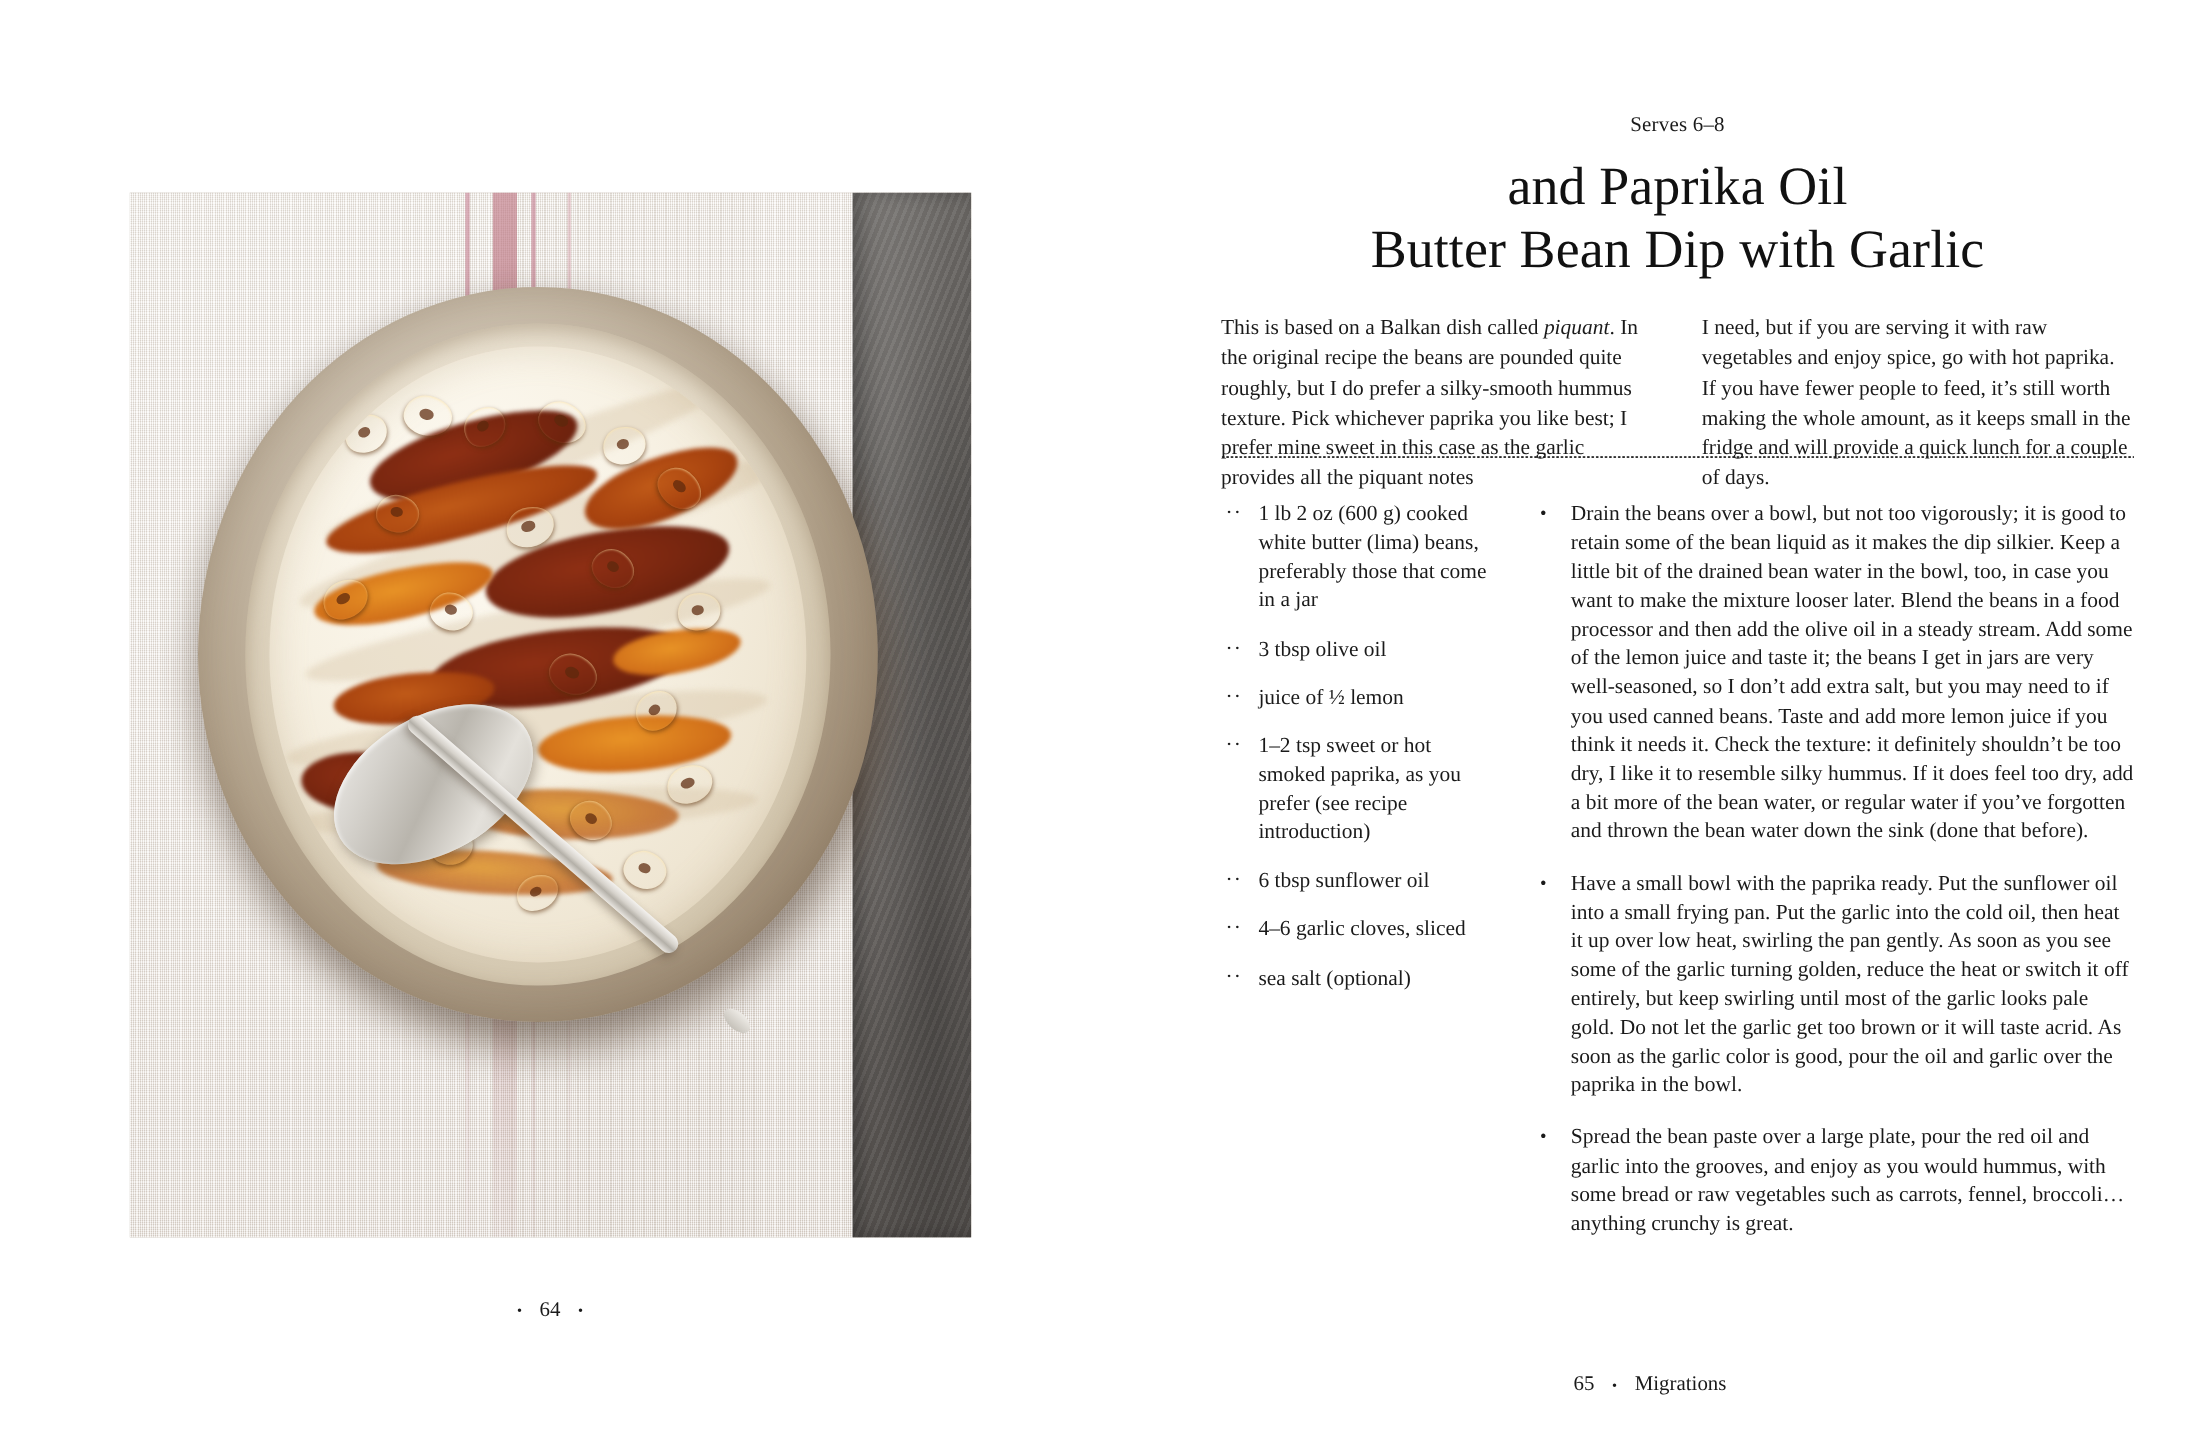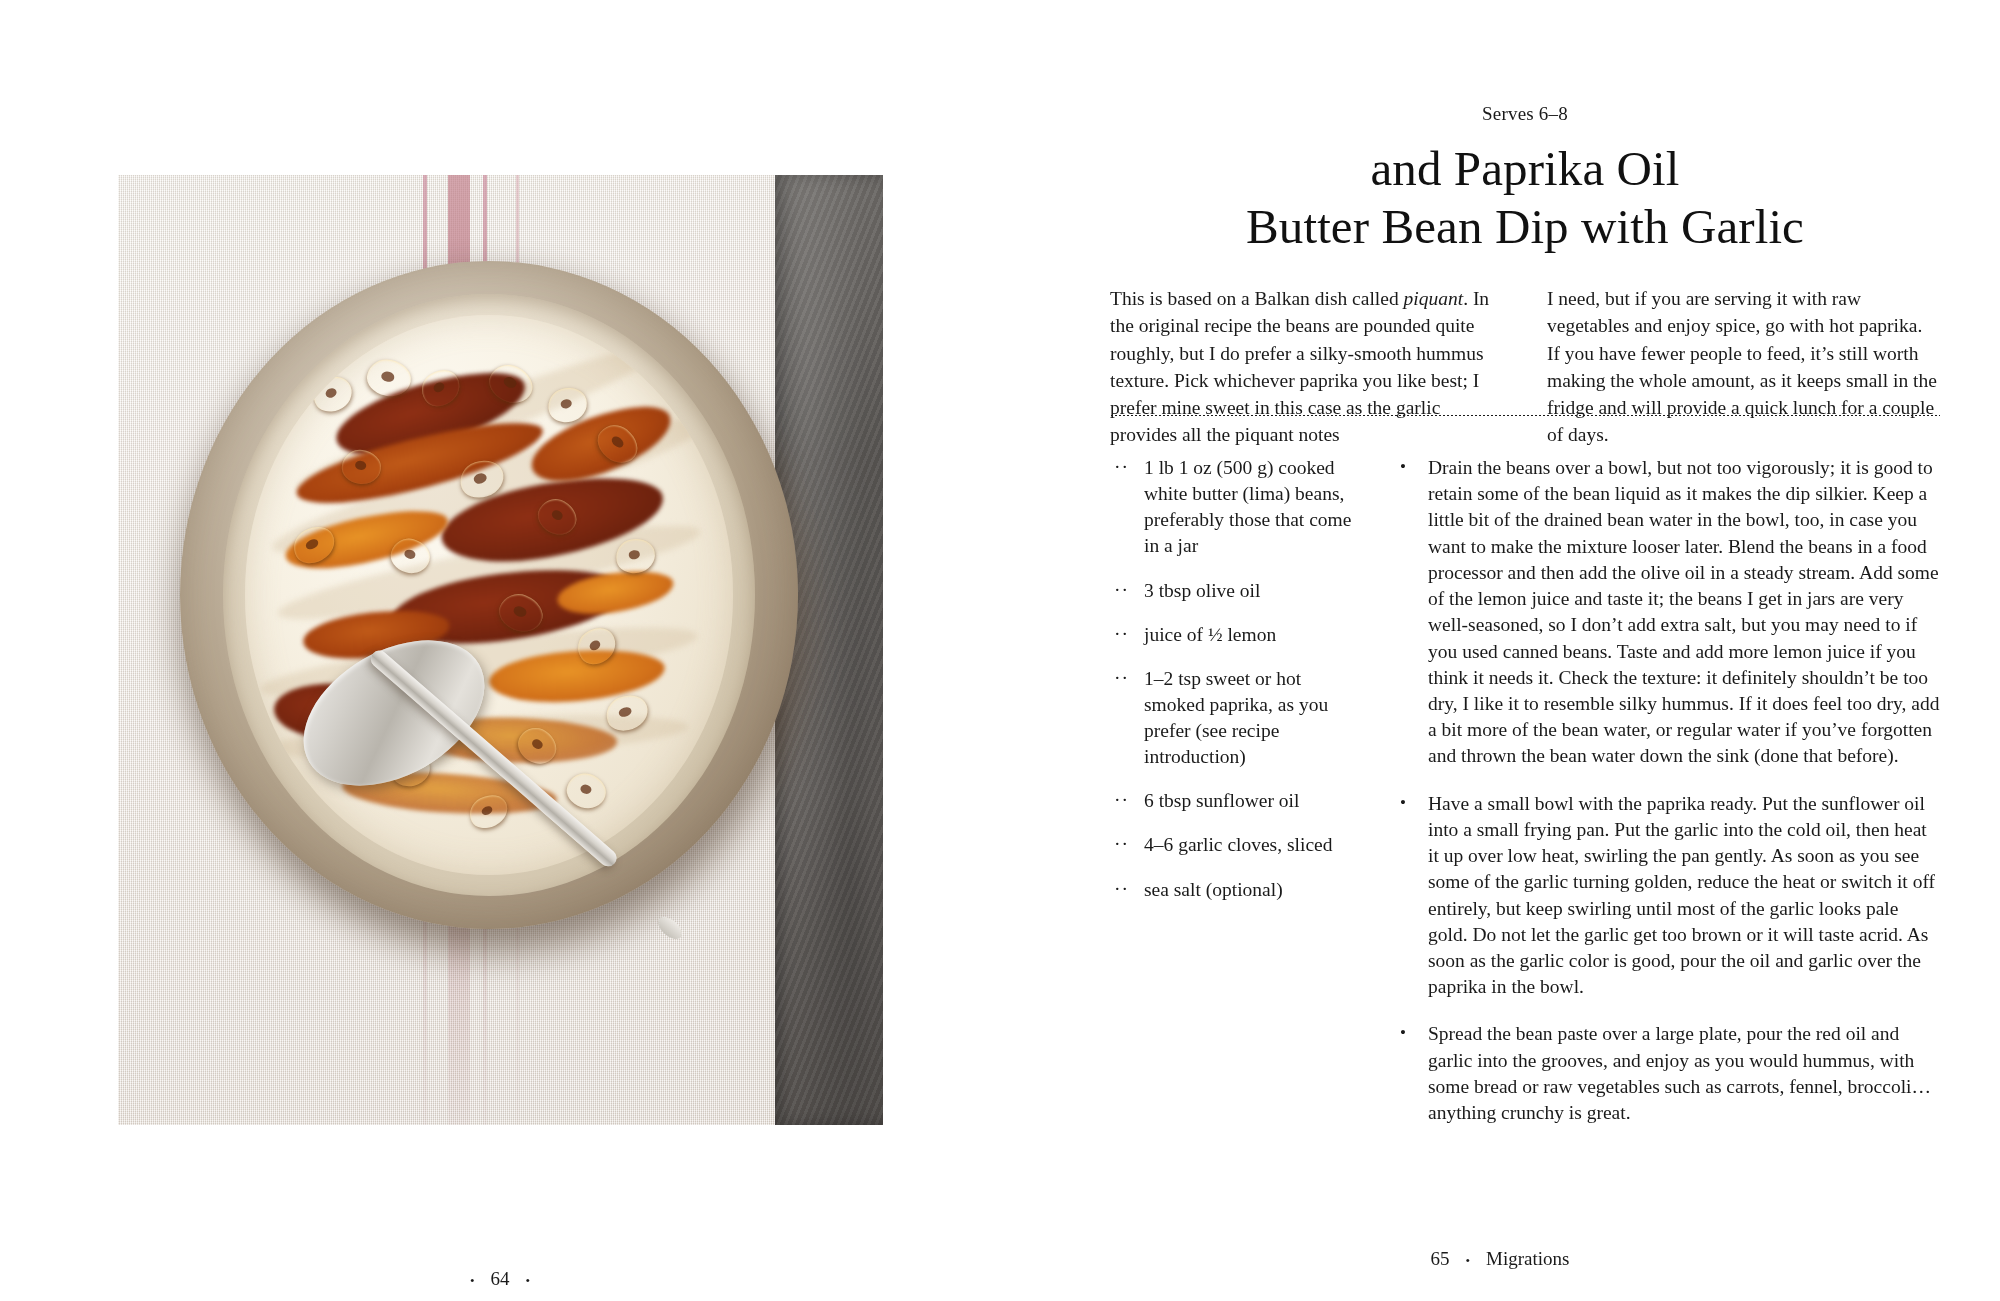--- a/index.html
+++ b/index.html
@@ -170,21 +170,21 @@
     font-size:19.5px;line-height:1.345;color:#1a1a1a;text-align:left;
   }
   ul.step-list li .step-bullet{
     position:absolute;left:4px;top:0;font-size:17px;line-height:1.42;color:#1a1a1a;
   }
 
   
   .folio{
     position:absolute;font-size:19px;color:#1a1a1a;white-space:pre;
   }
-  .folio-left{left:0;top:1268px;width:1000px;text-align:center;}
+  .folio-left{left:0;top:1180px;width:1000px;text-align:center;}
   .folio-right{left:1000px;top:1248px;width:1000px;text-align:center;}
   .folio .dot{font-size:13px;vertical-align:middle;}
   .folio .sp{display:inline-block;width:16px;}
 </style>
 </head>
 <body>
 
 <div class="spread">
 
   <div class="page-left">
@@ -266,21 +266,21 @@
         <div class="intro-col"><span>This is based on a Balkan dish called </span><em>piquant</em><span>. In the original recipe the beans are pounded quite roughly, but I do prefer a silky-smooth hummus texture. Pick whichever paprika you like best; I prefer mine sweet in this case as the garlic provides all the piquant notes</span></div>
         <div class="intro-col">I need, but if you are serving it with raw vegetables and enjoy spice, go with hot paprika. If you have fewer people to feed, it’s still worth making the whole amount, as it keeps small in the fridge and will provide a quick lunch for a couple of days.</div>
       </div>
 
       <div class="dotted-rule"></div>
 
       <div class="body-cols">
 
         <div class="ingredients">
           <ul class="ing-list" id="ing-list">
-              <li><span class="ing-bullet">··</span><span>1 lb 1 oz (500 g) cooked white butter (lima) beans, preferably those that come in a jar</span></li>
+              <li><span class="ing-bullet">··</span><span>1 lb 2 oz (600 g) cooked white butter (lima) beans, preferably those that come in a jar</span></li>
               <li><span class="ing-bullet">··</span><span>3 tbsp olive oil</span></li>
               <li><span class="ing-bullet">··</span><span>juice of ½ lemon</span></li>
               <li><span class="ing-bullet">··</span><span>1–2 tsp sweet or hot smoked paprika, as you prefer (see recipe introduction)</span></li>
               <li><span class="ing-bullet">··</span><span>6 tbsp sunflower oil</span></li>
               <li><span class="ing-bullet">··</span><span>4–6 garlic cloves, sliced</span></li>
               <li><span class="ing-bullet">··</span><span>sea salt (optional)</span></li>
             </ul>
         </div>
 
         <div class="method">

